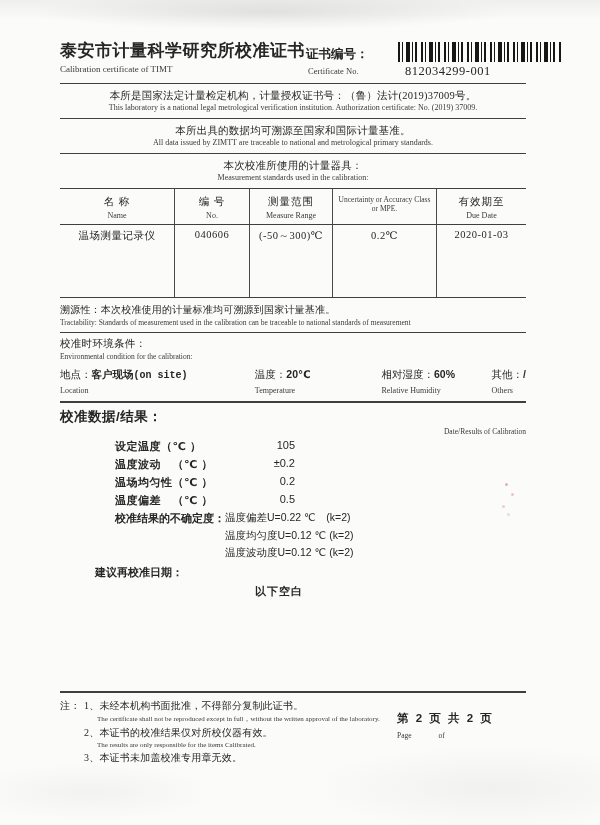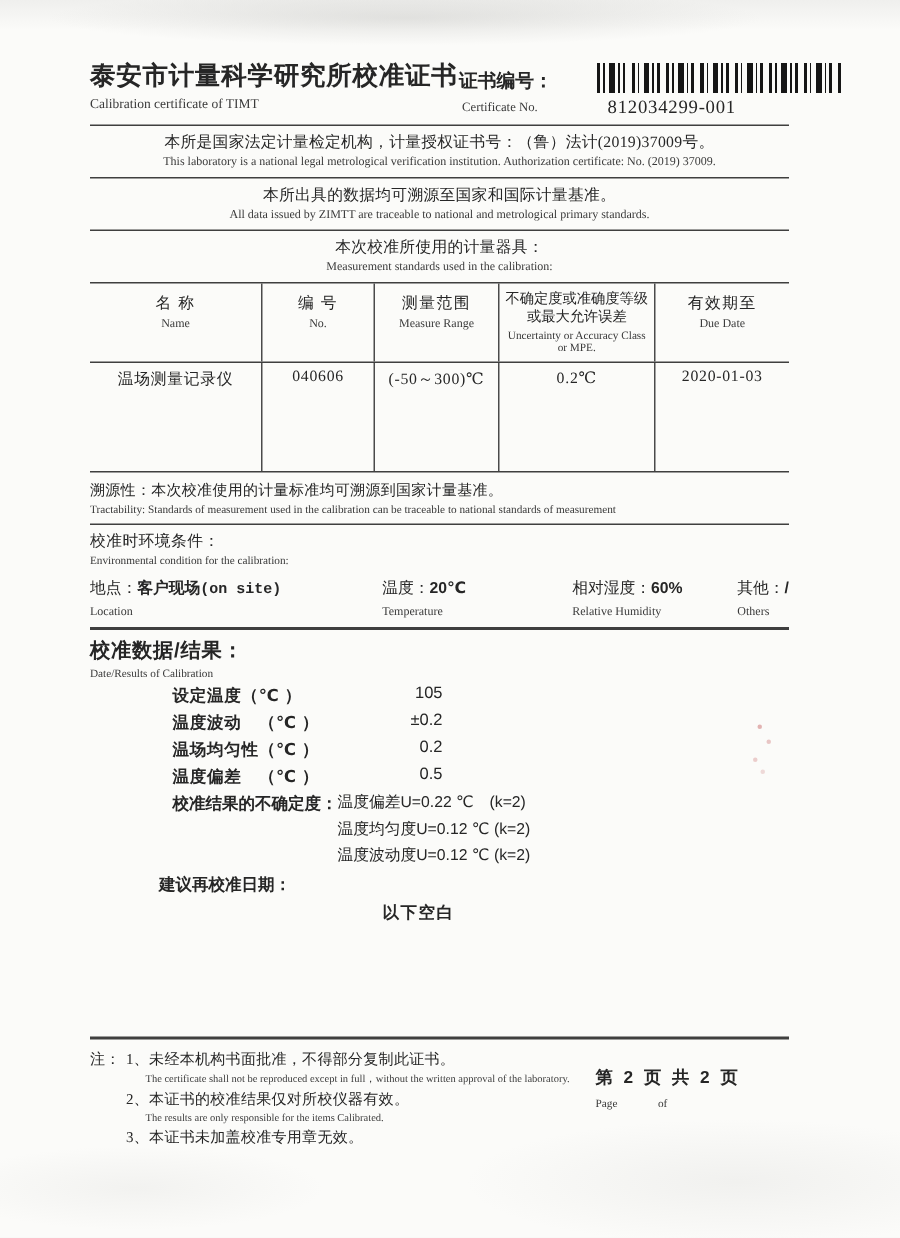--- a/index.html
+++ b/index.html
@@ -79,29 +79,29 @@
   .env-col:nth-child(3){width:113px;}
   .env-line{font-size:10.5px;white-space:nowrap;}
   .env-val{font-family:var(--sans);font-weight:bold;}
   .env-note{font-family:var(--mono);font-size:10px;font-weight:bold;}
   .env-sub{font-size:8px;color:var(--ink-soft);margin-top:4px;}
   .env + .rule{margin-top:6px;}
 
   
   .res{margin-top:5px;}
   .res-title{font-family:var(--sans);font-weight:bold;font-size:13.5px;letter-spacing:.5px;}
-  .res-sub{font-size:7.5px;color:var(--ink-soft);margin-top:1px;}
+  .res-sub{font-size:7.5px;color:var(--ink-soft);margin-top:1px;text-align:right;}
   .res-item{display:flex;margin-left:55px;margin-top:3px;font-family:var(--sans);font-size:11px;}
   .res-item .lbl{width:140px;font-weight:bold;letter-spacing:.5px;}
   .res-item .val{width:40px;text-align:right;}
   .res-unc{display:flex;margin-left:55px;margin-top:3px;font-family:var(--sans);font-size:11px;}
   .res-unc .lbl{width:110px;font-weight:bold;}
   .res-unc .val{font-size:10.5px;}
   .res-unc2{margin-left:165px;margin-top:3px;font-family:var(--sans);font-size:10.5px;}
-  .res-recal{display:flex;margin-left:46px;margin-top:5px;font-family:var(--sans);font-size:11px;font-weight:bold;}
+  .res-recal{display:flex;margin-left:35px;margin-top:5px;font-family:var(--sans);font-size:11px;font-weight:bold;}
   .res-blank{margin-left:195px;margin-top:4px;font-family:var(--sans);font-size:11px;font-weight:bold;letter-spacing:1px;}
 
   
   .foot{position:absolute;left:60px;top:691px;width:466px;}
   .notes{display:flex;margin-top:6px;}
   .note-label{width:24px;font-size:10px;letter-spacing:.2px;}
   .note{margin-bottom:2px;}
   .note .cn{font-size:10px;letter-spacing:.2px;}
   .note .en{font-size:7px;color:var(--ink-soft);margin:1px 0 2px 13px;}
   .pageno{position:absolute;left:397px;top:711px;}
@@ -152,21 +152,20 @@
         </div>
         <div class="cell bline">
           <div class="h-cn">编  号</div>
           <div class="h-en">No.</div>
         </div>
         <div class="cell bline">
           <div class="h-cn">测量范围</div>
           <div class="h-en">Measure Range</div>
         </div>
         <div class="cell bline">
-          <div class="h-cn small">不确定度或准确度等级或最大允许误差</div>
           <div class="h-en small">Uncertainty or Accuracy Class or MPE.</div>
         </div>
         <div class="cell">
           <div class="h-cn">有效期至</div>
           <div class="h-en">Due Date</div>
         </div>
       </div>
       <div class="tbl-row tbl-body">
         <div class="cell bline b-cell">温场测量记录仪</div>
         <div class="cell bline b-cell">040606</div>

